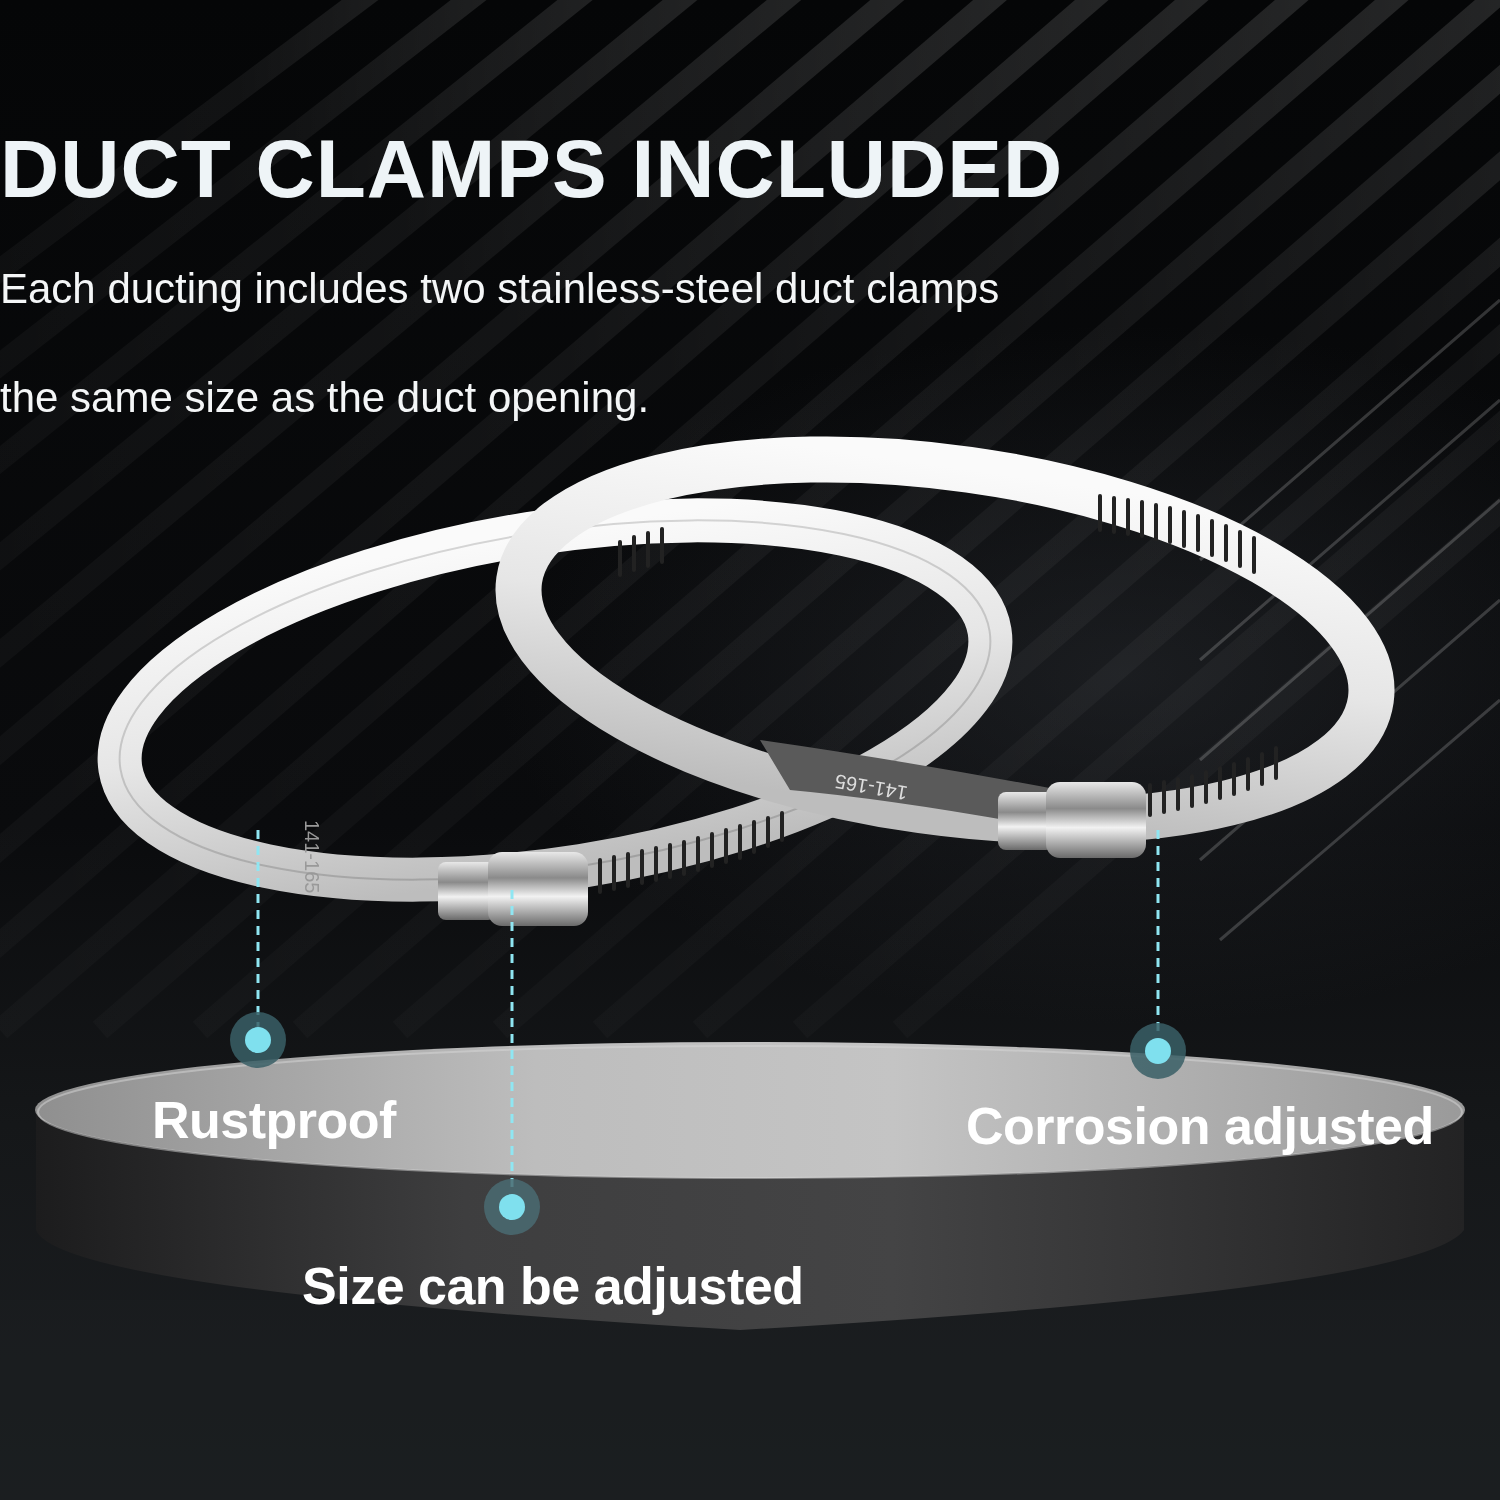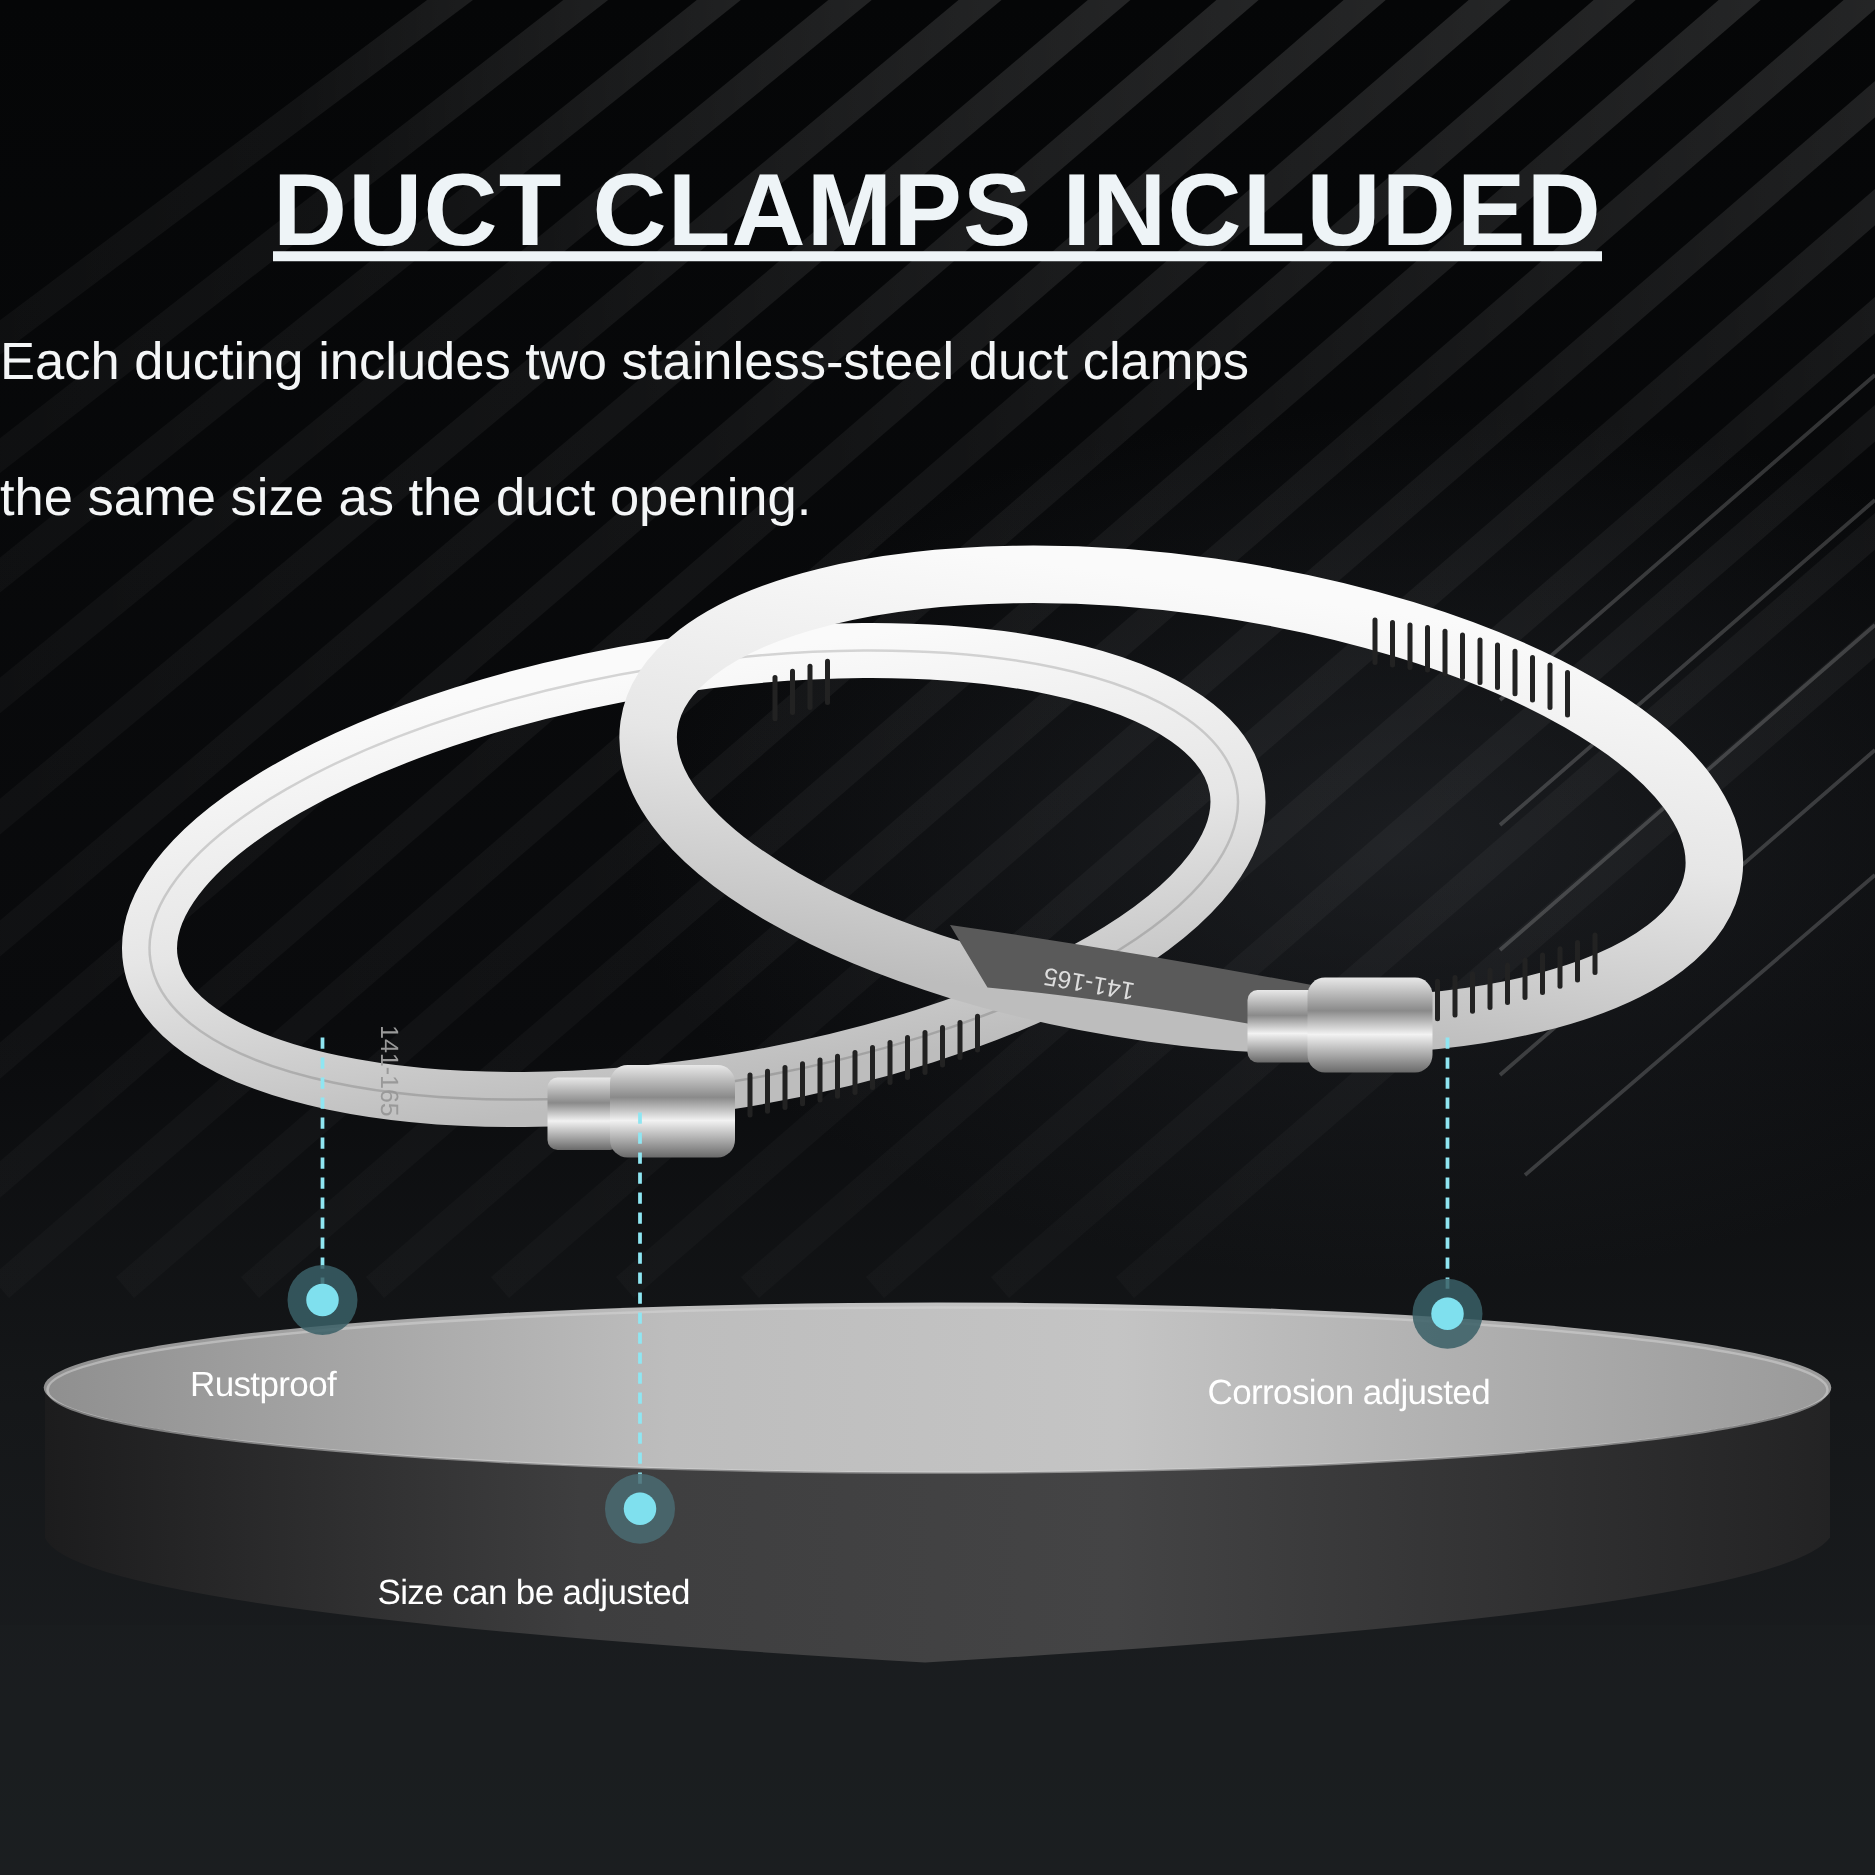--- a/index.html
+++ b/index.html
@@ -3,28 +3,28 @@
 <meta charset="utf-8">
 <style>
   html, body { margin:0; padding:0; }
   body { width:1500px; height:1500px; overflow:hidden; background:#070809; font-family:"Liberation Sans", sans-serif; }
   .stage { position:relative; width:1500px; height:1500px; overflow:hidden;
     background:
       radial-gradient(ellipse 900px 500px at 75% 45%, rgba(60,64,70,0.35), rgba(0,0,0,0) 70%),
       linear-gradient(180deg, #050607 0%, #0a0b0d 55%, #151719 75%, #1c1f22 100%);
   }
   .stripes { position:absolute; inset:0; }
-  .headline { position:absolute; left:0; width:1500px; top:128px; text-align:center;
-    color:#eef4f7; font-weight:700; font-size:82px; letter-spacing:1px; line-height:1;text-decoration:underline; }
+  .headline { position:absolute; left:0; width:1500px; top:128px; 
+    color:#eef4f7; font-weight:700; font-size:82px; letter-spacing:1px; line-height:1; }
   .subtitle { position:absolute; left:0; width:1500px; text-align:left; color:#f4f6f7;
     font-size:42px; line-height:1; }
   .sub1 { top:268px; }
   .sub2 { top:334px;margin-top:43px; }
   .scene { position:absolute; inset:0; }
-  .label { position:absolute; color:#ffffff; font-weight:400; font-size:28px; line-height:1; letter-spacing:-0.5px; }
+  .label { position:absolute; color:#ffffff; font-weight:700; font-size:52px; line-height:1; letter-spacing:-0.5px; }
 </style>
 </head>
 <body>
 
 <div class="stage">
 
   <svg class="stripes" width="1500" height="1500" viewBox="0 0 1500 1500">
     <defs>
       <linearGradient id="stripeFade" x1="0" y1="0" x2="1" y2="0">
         <stop offset="0" stop-color="#fff" stop-opacity="0.02"></stop>

